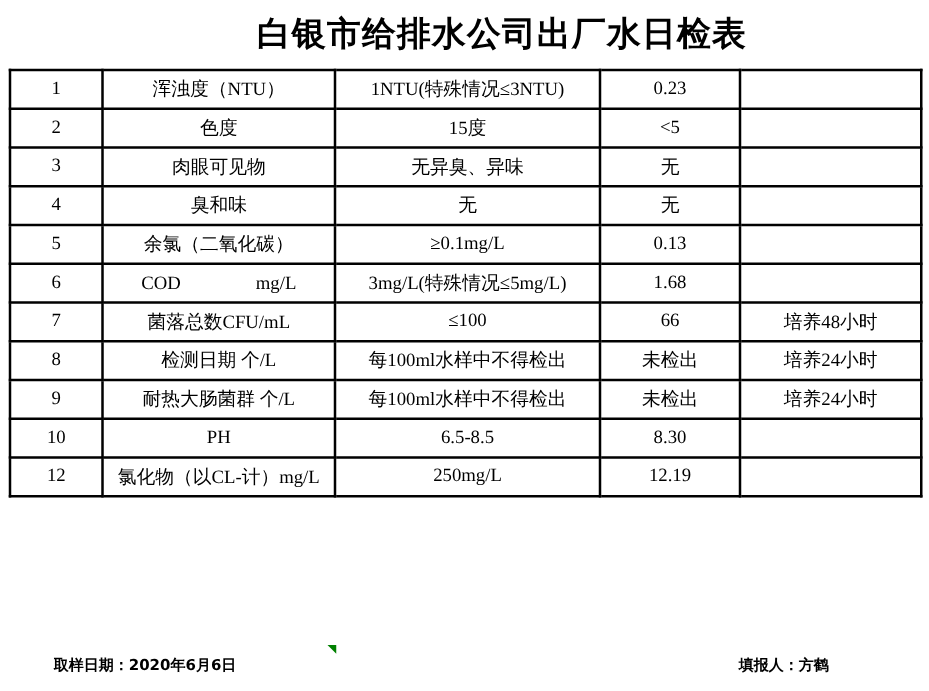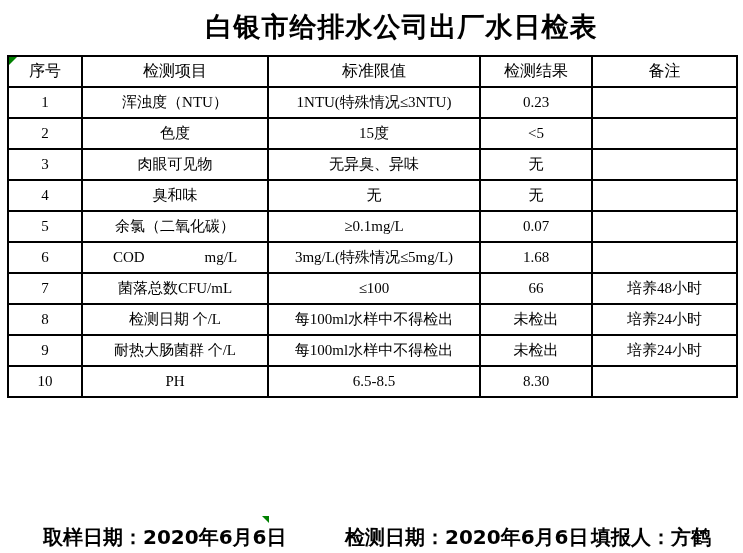--- a/index.html
+++ b/index.html
@@ -34,21 +34,21 @@
     border-top:8px solid #008000;
     border-right:8px solid transparent;
   }
   .tri-bottom{
     position:absolute;left:262px;top:516px;width:0;height:0;
     border-top:7px solid #008000;
     border-left:7px solid transparent;
   }
   .footer{
     position:absolute;top:524px;left:0;width:743px;height:24px;
-    font-size:20px;font-weight:bold;
+    font-size:12px;font-weight:bold;
     font-family:"DejaVu Sans","Liberation Sans",sans-serif;
   }
   .footer span{position:absolute;top:0;white-space:nowrap;}
   .f1{left:43px;}
   .f2{left:345px;}
   .f3{left:591px;}
 </style>
 </head>
 <body>
 
@@ -56,30 +56,20 @@
 
 <table class="report">
   <colgroup>
     <col style="width:74px">
       <col style="width:186px">
       <col style="width:212px">
       <col style="width:112px">
       <col style="width:145px">
   </colgroup>
   <tbody>
-      <tr class="hdr">
-    <td>
-      <span class="tri-corner"></span>
-      <span>序号</span>
-    </td>
-    <td>检测项目</td>
-    <td>标准限值</td>
-    <td>检测结果</td>
-    <td>备注</td>
-  </tr>
   <tr>
     <td>1</td>
     <td>浑浊度（NTU）</td>
     <td>1NTU(特殊情况≤3NTU)</td>
     <td>0.23</td>
     <td></td>
   </tr>
   <tr>
     <td>2</td>
     <td>色度</td>
@@ -98,21 +88,21 @@
     <td>4</td>
     <td>臭和味</td>
     <td>无</td>
     <td>无</td>
     <td></td>
   </tr>
   <tr>
     <td>5</td>
     <td>余氯（二氧化碳）</td>
     <td>≥0.1mg/L</td>
-    <td>0.07</td>
+    <td>0.13</td>
     <td></td>
   </tr>
   <tr>
     <td>6</td>
     <td>COD　　　　mg/L</td>
     <td>3mg/L(特殊情况≤5mg/L)</td>
     <td>1.68</td>
     <td></td>
   </tr>
   <tr>
@@ -136,22 +126,28 @@
     <td>未检出</td>
     <td>培养24小时</td>
   </tr>
   <tr>
     <td>10</td>
     <td>PH</td>
     <td>6.5-8.5</td>
     <td>8.30</td>
     <td></td>
   </tr>
+  <tr>
+    <td>12</td>
+    <td>氯化物（以CL-计）mg/L</td>
+    <td>250mg/L</td>
+    <td>12.19</td>
+    <td></td>
+  </tr>
 </tbody>
   </table>
 
 <div class="tri-bottom"></div>
 
 <div class="footer">
   <span class="f1">取样日期：2020年6月6日</span>
-  <span class="f2">检测日期：2020年6月6日</span>
   <span class="f3">填报人：方鹤</span>
 </div>
 
 </body></html>

